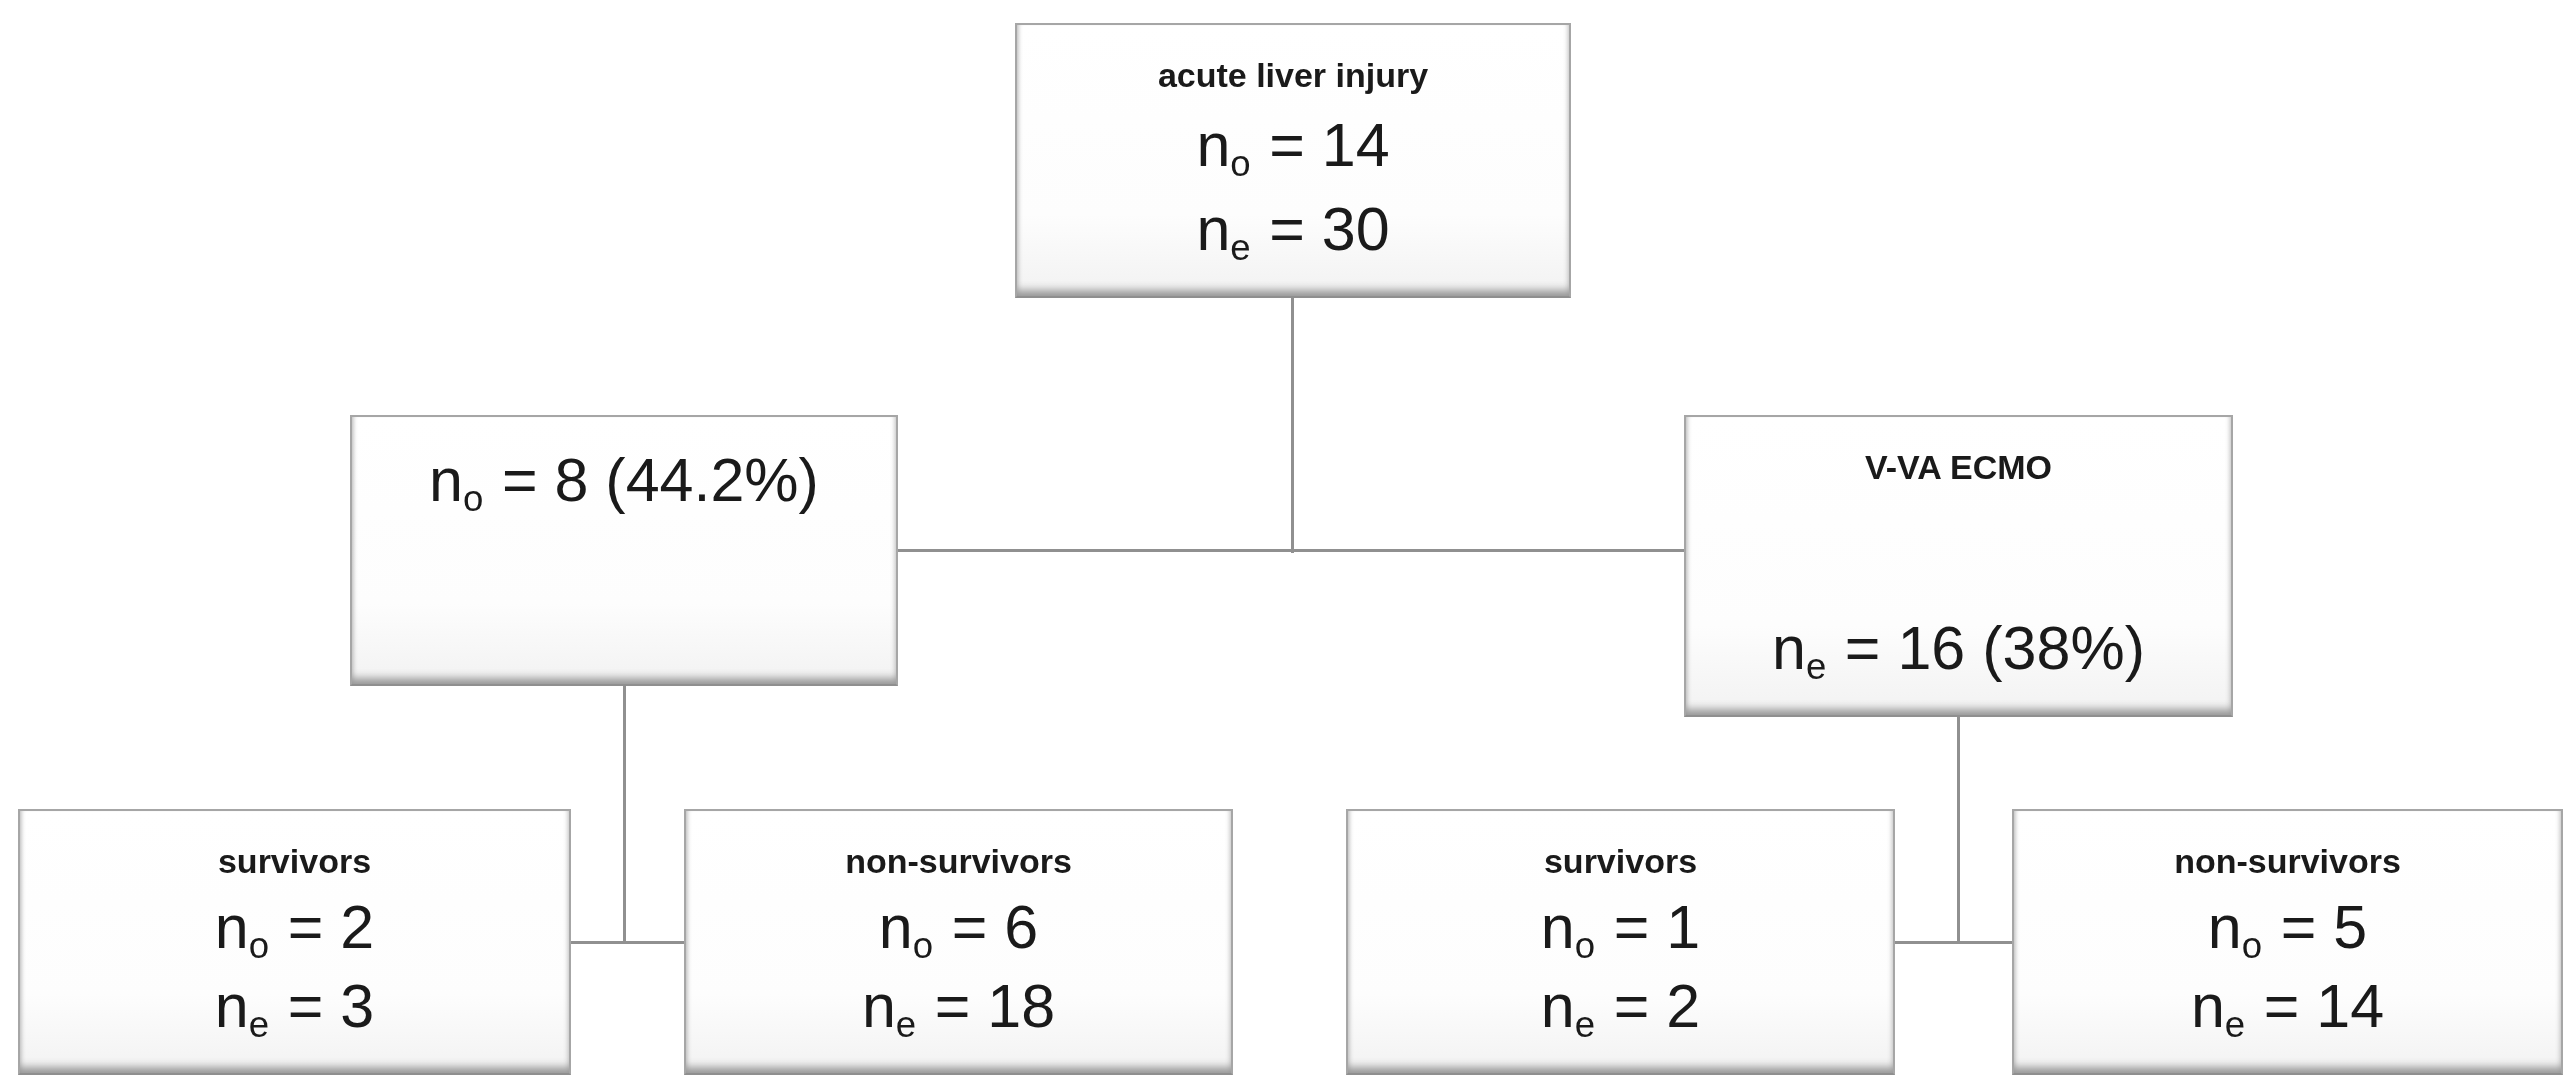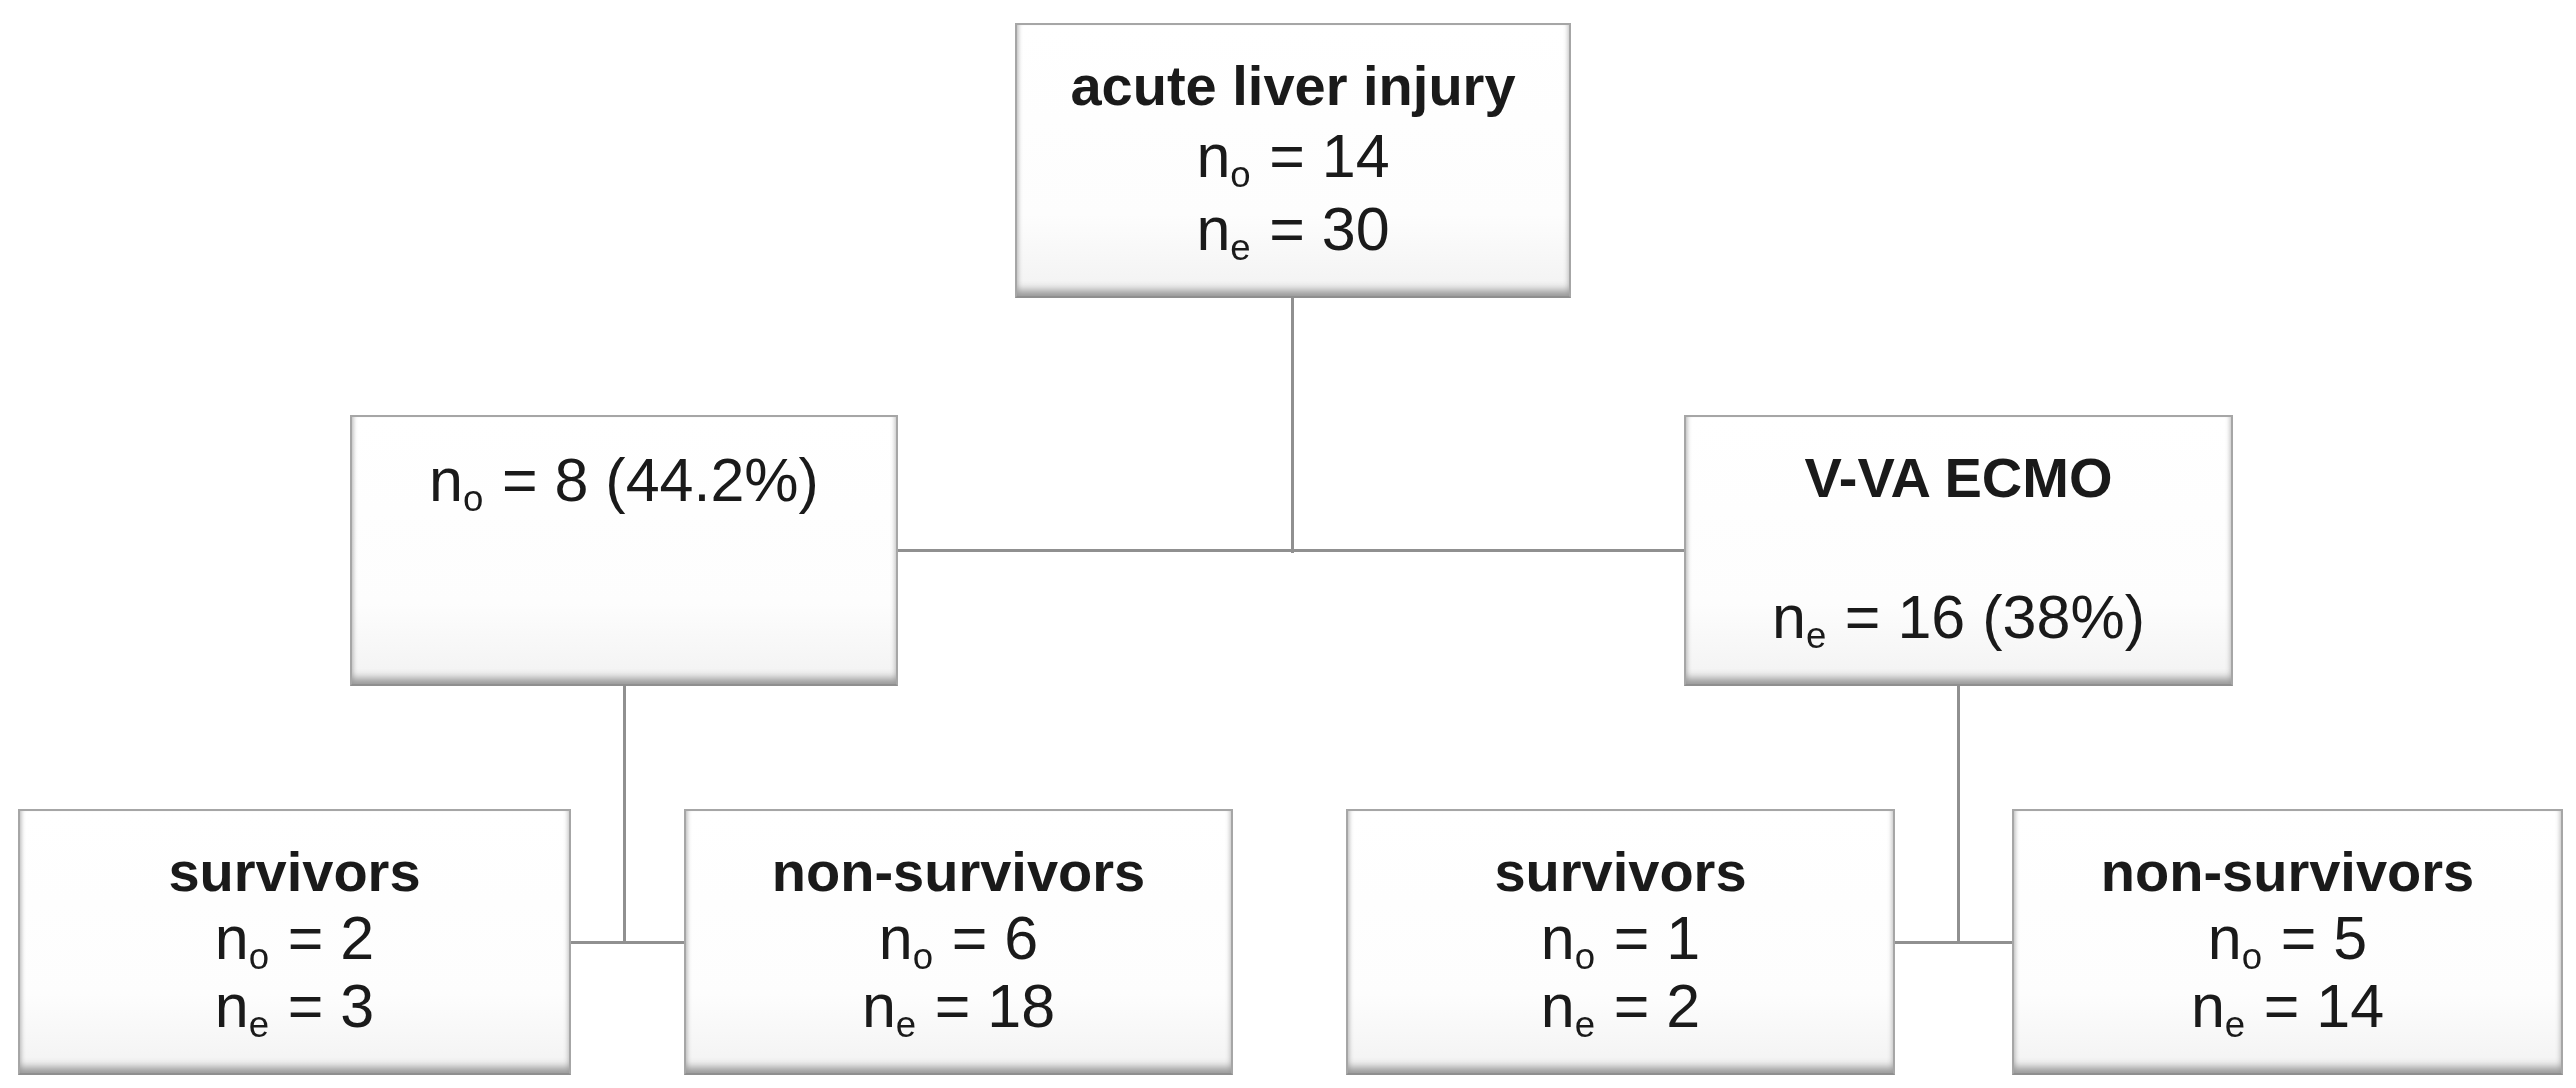--- a/index.html
+++ b/index.html
@@ -27,21 +27,21 @@
       inset 5px 0 5.8px -4.1px #b5b5b5,
       inset -5px 0 5.8px -4.1px #c2c2c2;
     display: flex;
     flex-direction: column;
     align-items: center;
     justify-content: space-between;
     padding: 33px 10px 36px 10px;
     text-align: center;
   }
   .node-title {
-    font-size: 56px;
+    font-size: 34px;
     font-weight: 700;
     line-height: 1;
     white-space: pre;
   }
   .stat {
     font-size: 61px;
     font-weight: 400;
     line-height: 1;
     white-space: pre;
   }
@@ -75,21 +75,21 @@
   <div class="node" style="left:1015px; top:23px; width:556px; height:275px;">
     <div class="node-title">acute liver injury</div>
     <div class="stat"><span>n</span><sub>o</sub><span> = 14</span></div>
     <div class="stat"><span>n</span><sub>e</sub><span> = 30</span></div>
   </div>
 
   <div class="node" style="left:350px; top:415px; width:548px; height:271px;">
     <div class="stat"><span>n</span><sub>o</sub><span> = 8 (44.2%)</span></div>
   </div>
 
-  <div class="node" style="left:1684px; top:415px; width:549px; height:271px;">
+  <div class="node" style="left:1684px; top:415px; width:549px; height:302px;">
     <div class="node-title">V-VA ECMO</div>
     <div class="stat"><span>n</span><sub>e</sub><span> = 16 (38%)</span></div>
   </div>
 
   <div class="node" style="left:18px; top:809px; width:553px; height:266px;">
     <div class="node-title">survivors</div>
     <div class="stat"><span>n</span><sub>o</sub><span> = 2</span></div>
     <div class="stat"><span>n</span><sub>e</sub><span> = 3</span></div>
   </div>
 

